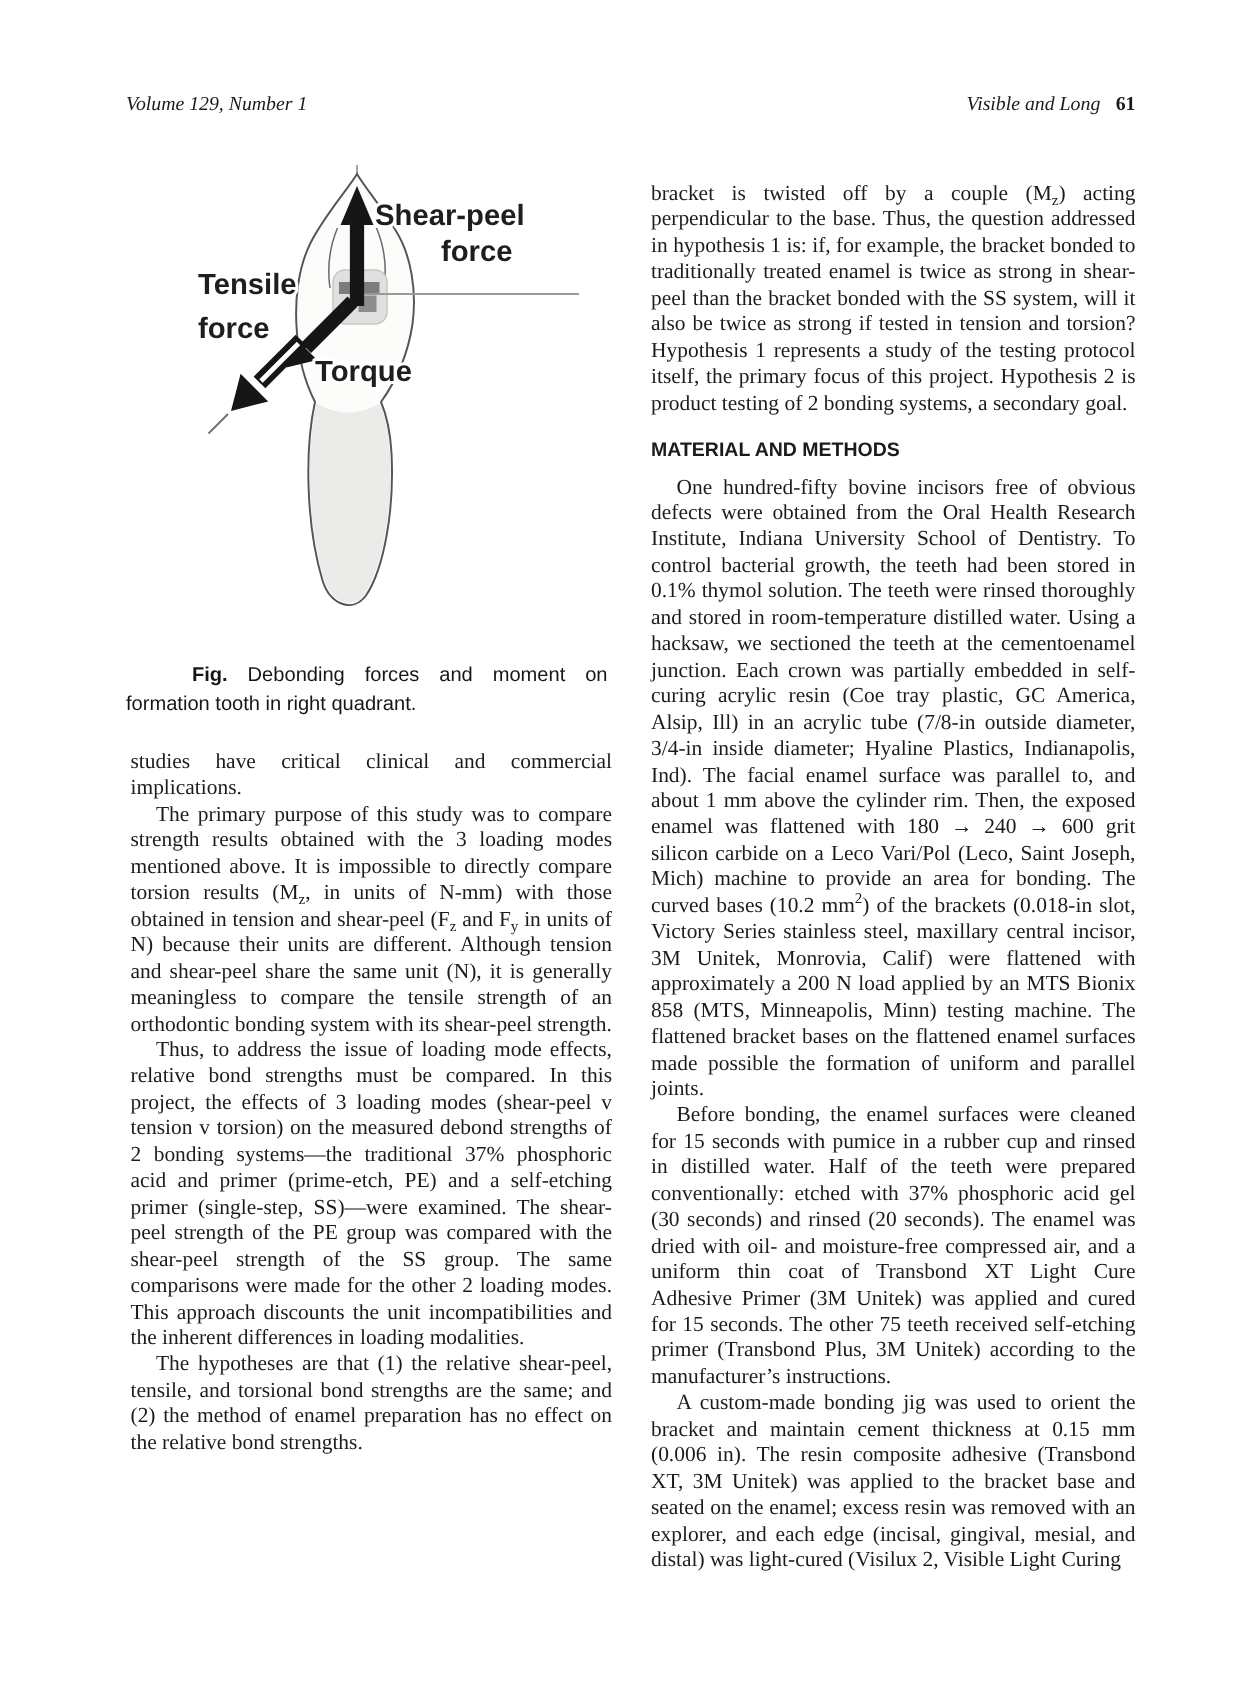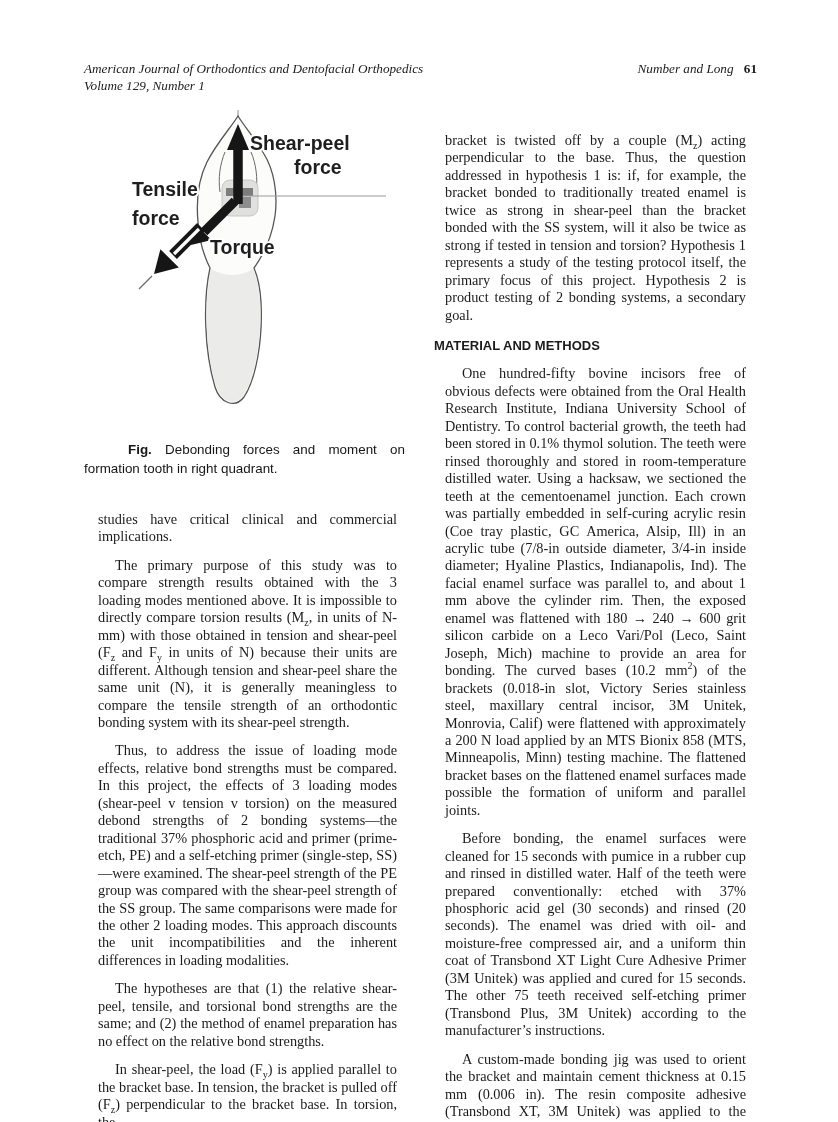--- a/index.html
+++ b/index.html
@@ -33,43 +33,42 @@
     position:absolute;left:84px;top:441px;width:321px;
     font-family:"Liberation Sans",sans-serif;
     font-size:13.4px;line-height:18.6px;color:#161616;
     text-align:justify;
   }
   .caption b{font-weight:bold;padding-left:44px;}
   
   .col{position:absolute;text-align:justify;font-size:14.3px;line-height:17.45px;}
   .col-left{left:87px;top:500px;width:321px;}
   .col-right{left:434px;top:121px;width:323px;}
-  .col p{margin:11px;}
+  .col p{margin:0;}
   .col p.indent{text-indent:17px;}
   sub{font-size:10px;line-height:0;}
   sup{font-size:10px;line-height:0;}
   .sec-heading{
     font-family:"Liberation Sans",sans-serif;
     font-weight:bold;font-size:13px;
     margin:13px 0 8px 0;
     text-align:left;text-indent:0;
   }
 </style>
 </head>
 <body>
 
 <div class="page">
 
   <div class="running-head">
     <div class="rh-left">
-      <div>American Journal of Orthodontics and Dentofacial Orthopedics</div>
       <div>Volume 129, Number 1</div>
     </div>
     <div class="rh-right">
-      <span class="authors">Number and Long</span>
+      <span class="authors">Visible and Long</span>
       <span class="pageno">61</span>
     </div>
   </div>
 
   <div class="figure-wrap">
     <svg width="320" height="315" viewBox="0 0 320 315">
 
       <line x1="150" y1="6" x2="150" y2="92" stroke="#8a8a8a" stroke-width="1"></line>
 
       <path d="M150 12 C144 22 128 40 119 58 C111 74 108 96 110 118 C111 136 116 152 122 164 C115 196 116 246 127 283 C132 299 147 305 156 293 C168 275 175 236 173 198 C172 181 169 171 166 164 C176 150 184 132 187 112 C190 90 186 66 176 50 C168 36 156 22 150 12 Z" fill="#fcfcfb" stroke="#555" stroke-width="1.3"></path>
@@ -112,21 +111,20 @@
     </svg>
   </div>
 
   <div class="caption"><b>Fig.</b> <span>Debonding forces and moment on formation tooth in right quadrant.</span></div>
 
   <div class="col col-left">
     <p>studies have critical clinical and commercial implications.</p>
     <p class="indent">The primary purpose of this study was to compare strength results obtained with the 3 loading modes mentioned above. It is impossible to directly compare torsion results (M<sub>z</sub>, in units of N-mm) with those obtained in tension and shear-peel (F<sub>z</sub> and F<sub>y</sub> in units of N) because their units are different. Although tension and shear-peel share the same unit (N), it is generally meaningless to compare the tensile strength of an orthodontic bonding system with its shear-peel strength.</p>
     <p class="indent">Thus, to address the issue of loading mode effects, relative bond strengths must be compared. In this project, the effects of 3 loading modes (shear-peel v tension v torsion) on the measured debond strengths of 2 bonding systems—the traditional 37% phosphoric acid and primer (prime-etch, PE) and a self-etching primer (single-step, SS)—were examined. The shear-peel strength of the PE group was compared with the shear-peel strength of the SS group. The same comparisons were made for the other 2 loading modes. This approach discounts the unit incompatibilities and the inherent differences in loading modalities.</p>
     <p class="indent">The hypotheses are that (1) the relative shear-peel, tensile, and torsional bond strengths are the same; and (2) the method of enamel preparation has no effect on the relative bond strengths.</p>
-    <p class="indent">In shear-peel, the load (F<sub>y</sub>) is applied parallel to the bracket base. In tension, the bracket is pulled off (F<sub>z</sub>) perpendicular to the bracket base. In torsion, the</p>
   </div>
 
   <div class="col col-right">
     <p>bracket is twisted off by a couple (M<sub>z</sub>) acting perpendicular to the base. Thus, the question addressed in hypothesis 1 is: if, for example, the bracket bonded to traditionally treated enamel is twice as strong in shear-peel than the bracket bonded with the SS system, will it also be twice as strong if tested in tension and torsion? Hypothesis 1 represents a study of the testing protocol itself, the primary focus of this project. Hypothesis 2 is product testing of 2 bonding systems, a secondary goal.</p>
     <h2 class="sec-heading">MATERIAL AND METHODS</h2>
     <p class="indent">One hundred-fifty bovine incisors free of obvious defects were obtained from the Oral Health Research Institute, Indiana University School of Dentistry. To control bacterial growth, the teeth had been stored in 0.1% thymol solution. The teeth were rinsed thoroughly and stored in room-temperature distilled water. Using a hacksaw, we sectioned the teeth at the cementoenamel junction. Each crown was partially embedded in self-curing acrylic resin (Coe tray plastic, GC America, Alsip, Ill) in an acrylic tube (7/8-in outside diameter, 3/4-in inside diameter; Hyaline Plastics, Indianapolis, Ind). The facial enamel surface was parallel to, and about 1 mm above the cylinder rim. Then, the exposed enamel was flattened with 180 → 240 → 600 grit silicon carbide on a Leco Vari/Pol (Leco, Saint Joseph, Mich) machine to provide an area for bonding. The curved bases (10.2 mm<sup>2</sup>) of the brackets (0.018-in slot, Victory Series stainless steel, maxillary central incisor, 3M Unitek, Monrovia, Calif) were flattened with approximately a 200 N load applied by an MTS Bionix 858 (MTS, Minneapolis, Minn) testing machine. The flattened bracket bases on the flattened enamel surfaces made possible the formation of uniform and parallel joints.</p>
     <p class="indent">Before bonding, the enamel surfaces were cleaned for 15 seconds with pumice in a rubber cup and rinsed in distilled water. Half of the teeth were prepared conventionally: etched with 37% phosphoric acid gel (30 seconds) and rinsed (20 seconds). The enamel was dried with oil- and moisture-free compressed air, and a uniform thin coat of Transbond XT Light Cure Adhesive Primer (3M Unitek) was applied and cured for 15 seconds. The other 75 teeth received self-etching primer (Transbond Plus, 3M Unitek) according to the manufacturer’s instructions.</p>
     <p class="indent">A custom-made bonding jig was used to orient the bracket and maintain cement thickness at 0.15 mm (0.006 in). The resin composite adhesive (Transbond XT, 3M Unitek) was applied to the bracket base and seated on the enamel; excess resin was removed with an explorer, and each edge (incisal, gingival, mesial, and distal) was light-cured (Visilux 2, Visible Light Curing</p>
   </div>
 

